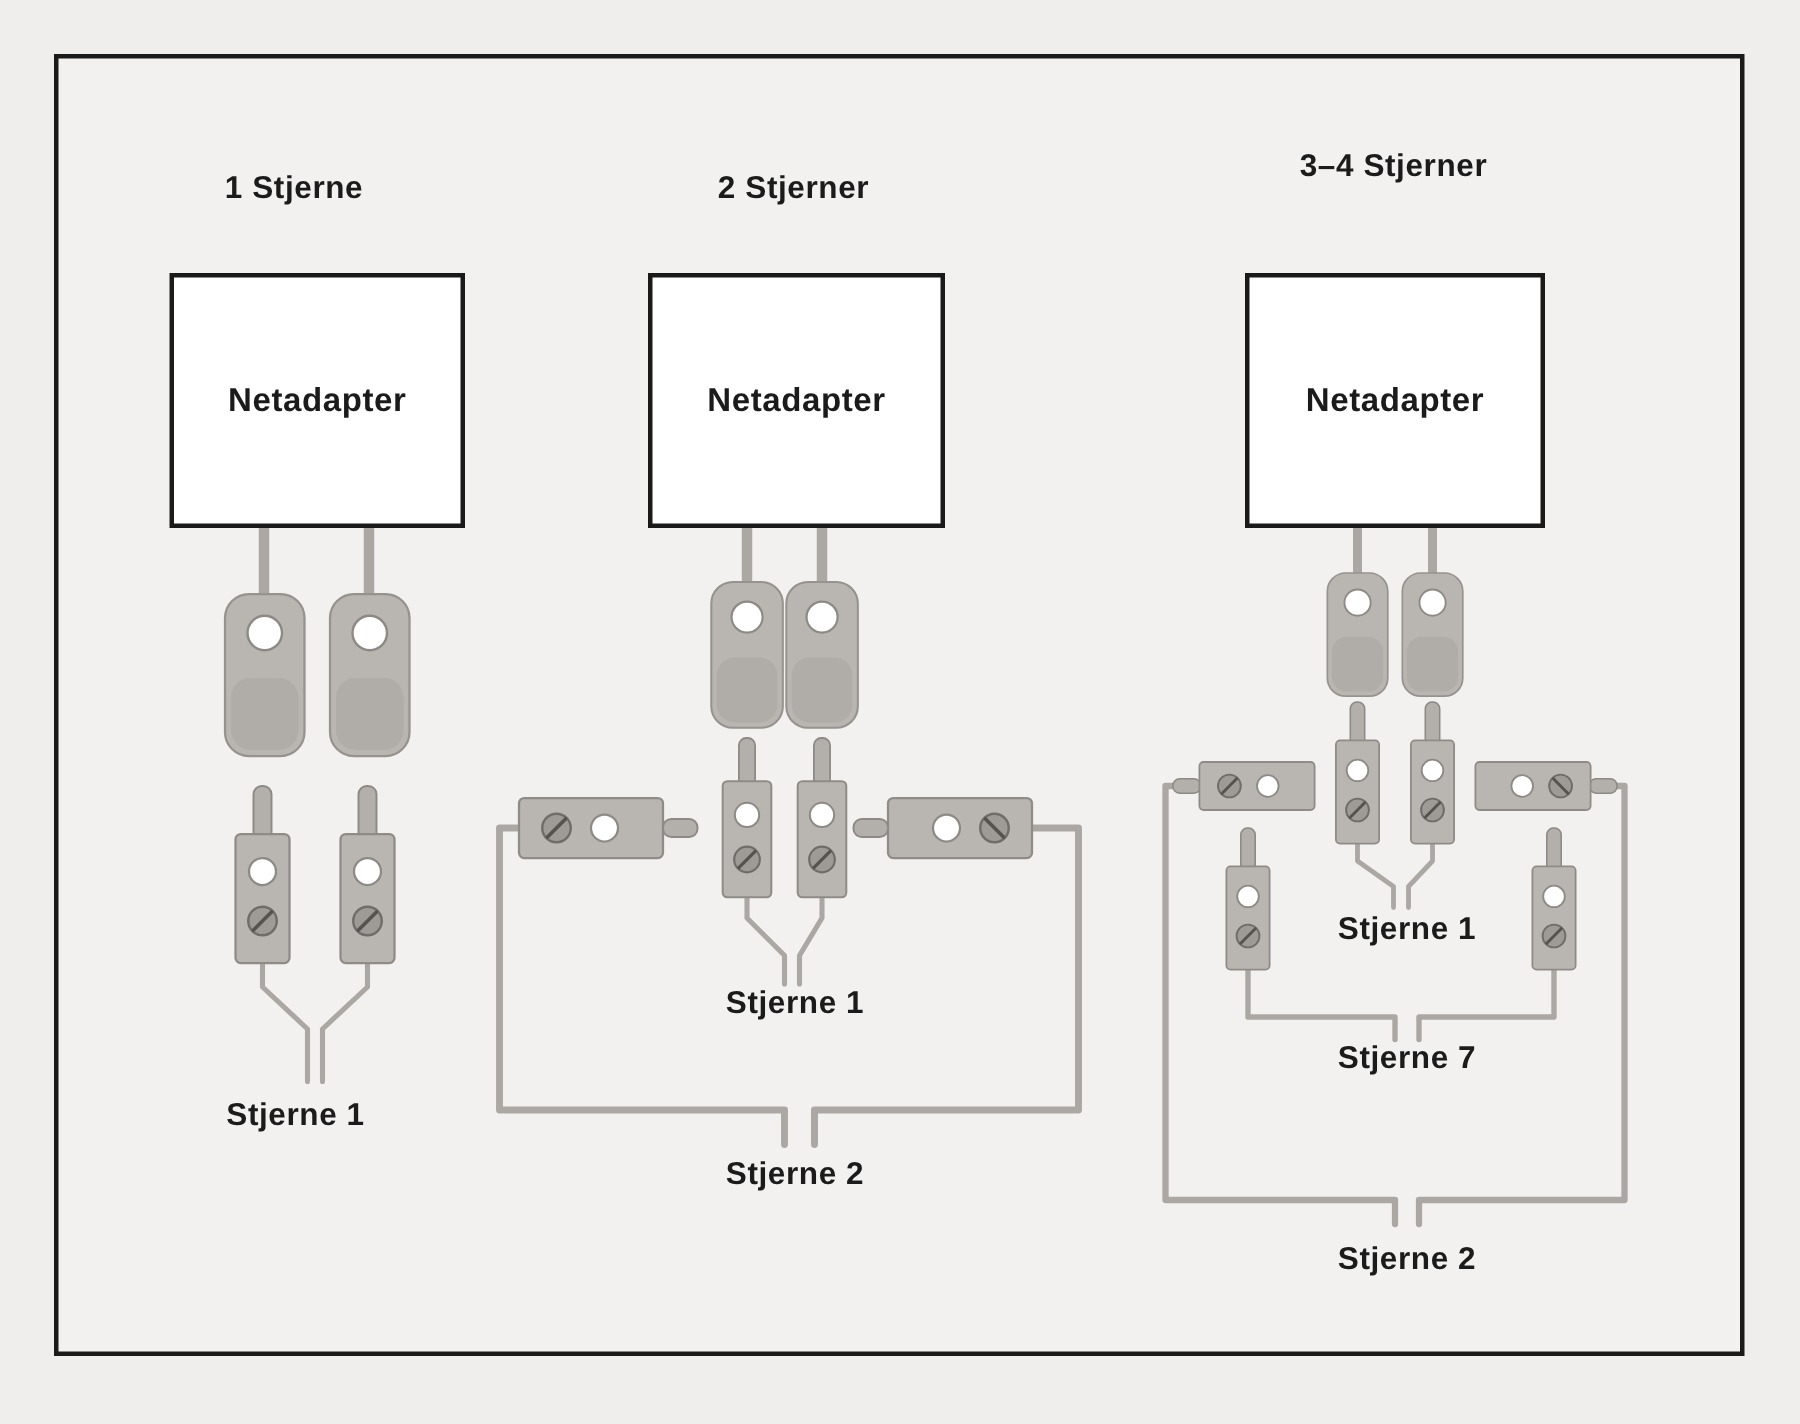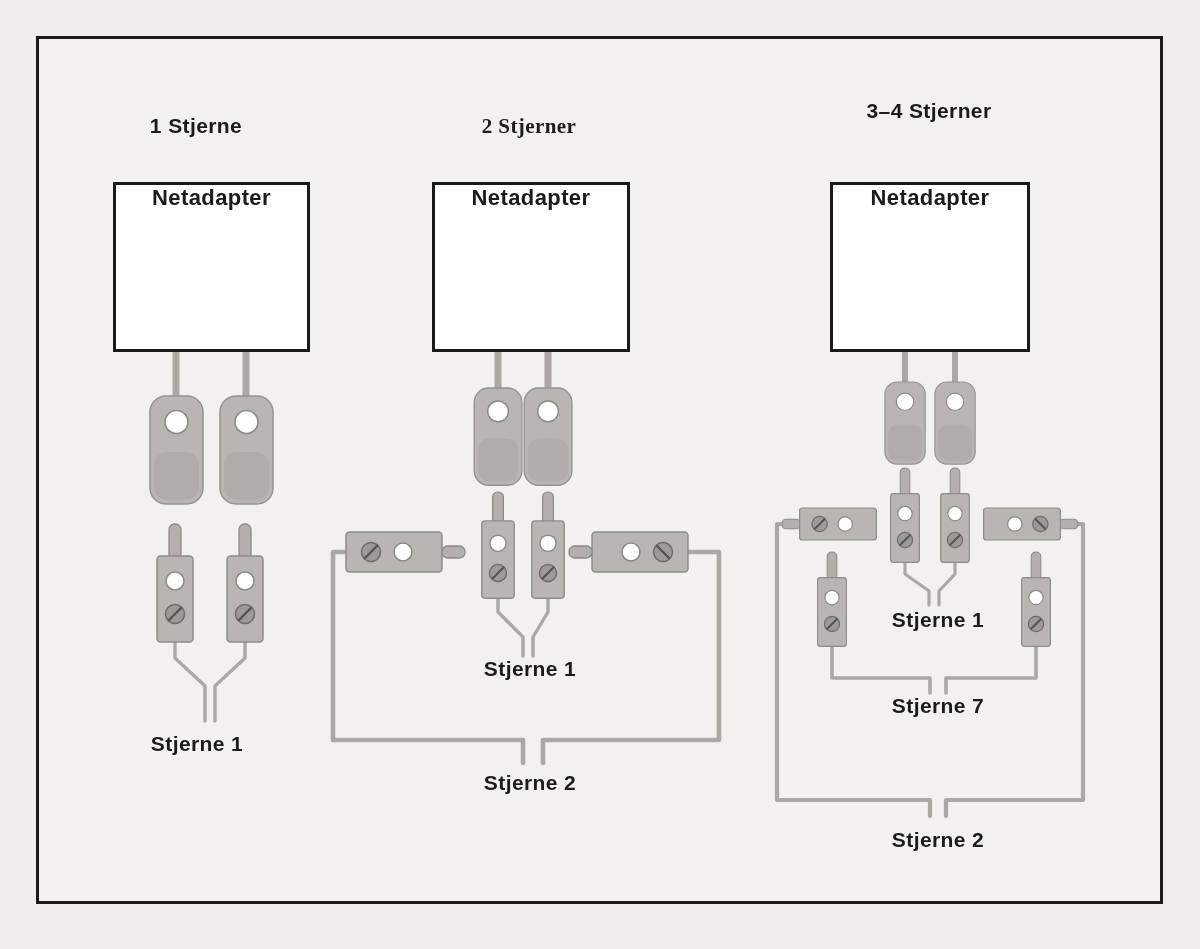--- a/index.html
+++ b/index.html
@@ -32,21 +32,21 @@
     width: 1200px;
     height: 949px;
     pointer-events: none;
   }
   .adapter {
     position: absolute;
     background: #ffffff;
     border: 3px solid #1a1a1a;
     box-sizing: border-box;
     display: flex;
-    align-items: flex-start;
+    align-items: center;
     justify-content: center;
     font-weight: 700;
     font-size: 22px;
     letter-spacing: 0.4px;
     color: #1b1b1b;
   }
   .adapter-1 { left: 113px; top: 182px; width: 197px; height: 170px; }
   .adapter-2 { left: 432px; top: 182px; width: 198px; height: 170px; }
   .adapter-3 { left: 830px; top: 182px; width: 200px; height: 170px; }
   .lbl {
@@ -142,21 +142,21 @@
       <use href="#tblock-v" transform="translate(890.6,468) scale(0.8)"></use>
       <use href="#tblock-v" transform="translate(940.6,468) scale(0.8)"></use>
       <use href="#tblock-h2" transform="translate(782,508) scale(0.8)"></use>
       <use href="#tblock-h2" transform="translate(1078,508) scale(-0.8,0.8)"></use>
       <use href="#tblock-v" transform="translate(817.6,552) scale(0.8)"></use>
       <use href="#tblock-v" transform="translate(1021.6,552) scale(0.8)"></use>
     </g>
   </svg>
 
   <div class="lbl" style="left:196px; top:114px;">1 Stjerne</div>
-  <div class="lbl" style="left:529px; top:114px;font-family:Liberation Serif, serif;">2 Stjerner</div>
+  <div class="lbl" style="left:529px; top:114px;">2 Stjerner</div>
   <div class="lbl" style="left:929px; top:99px;">3–4 Stjerner</div>
 
   <div class="adapter adapter-1">
     <span>Netadapter</span>
   </div>
   <div class="adapter adapter-2">
     <span>Netadapter</span>
   </div>
   <div class="adapter adapter-3">
     <span>Netadapter</span>

